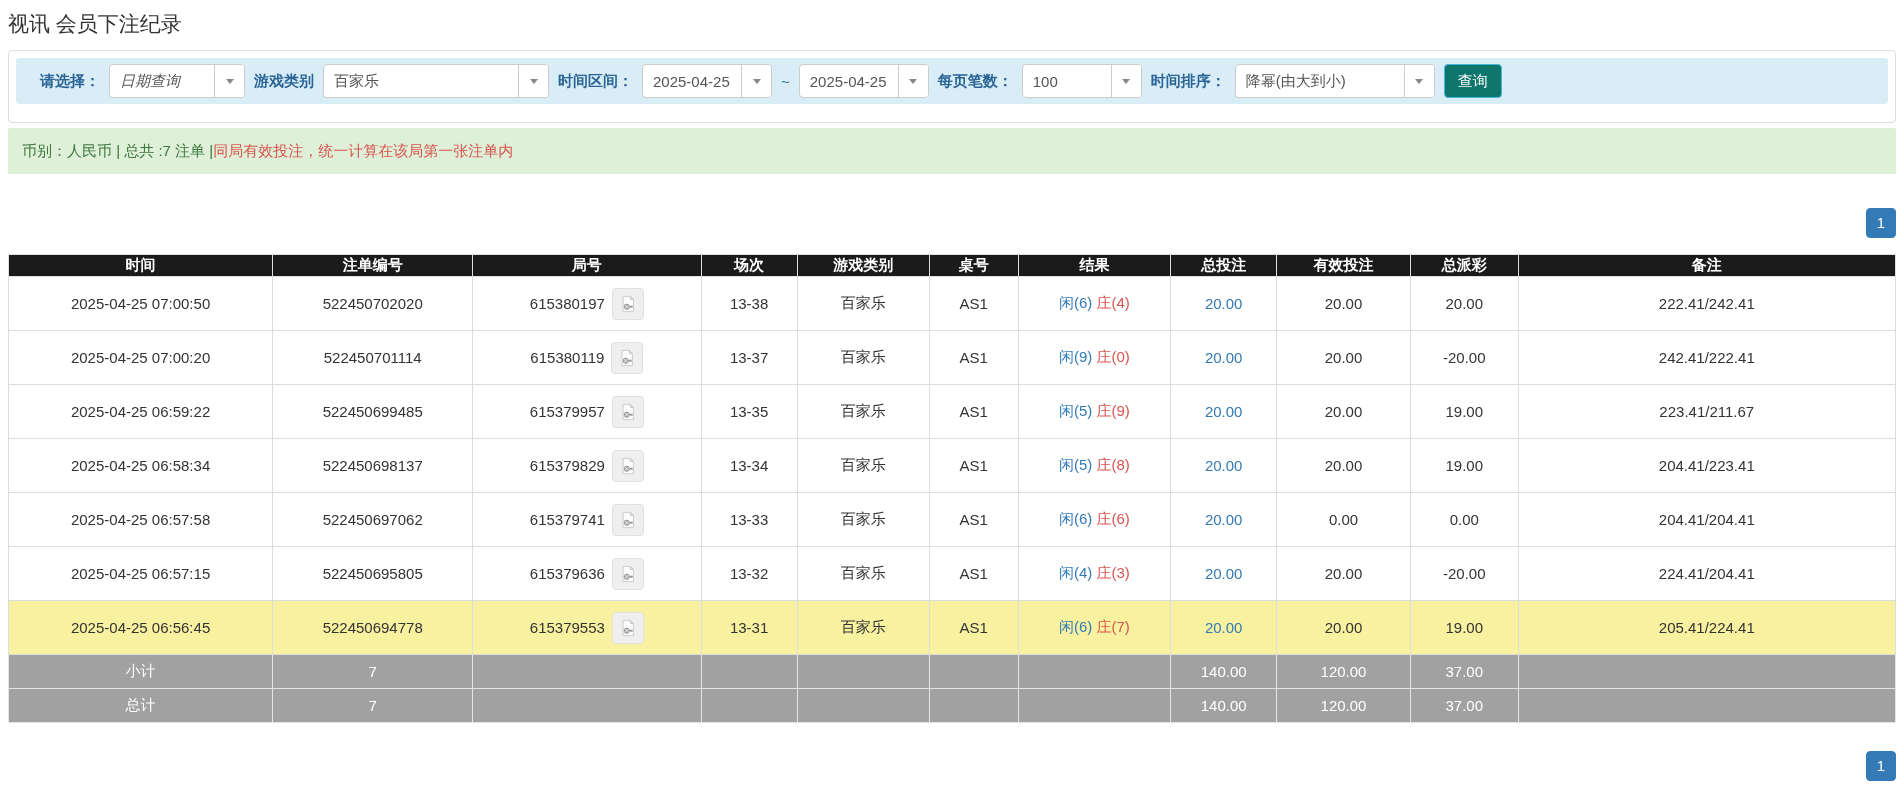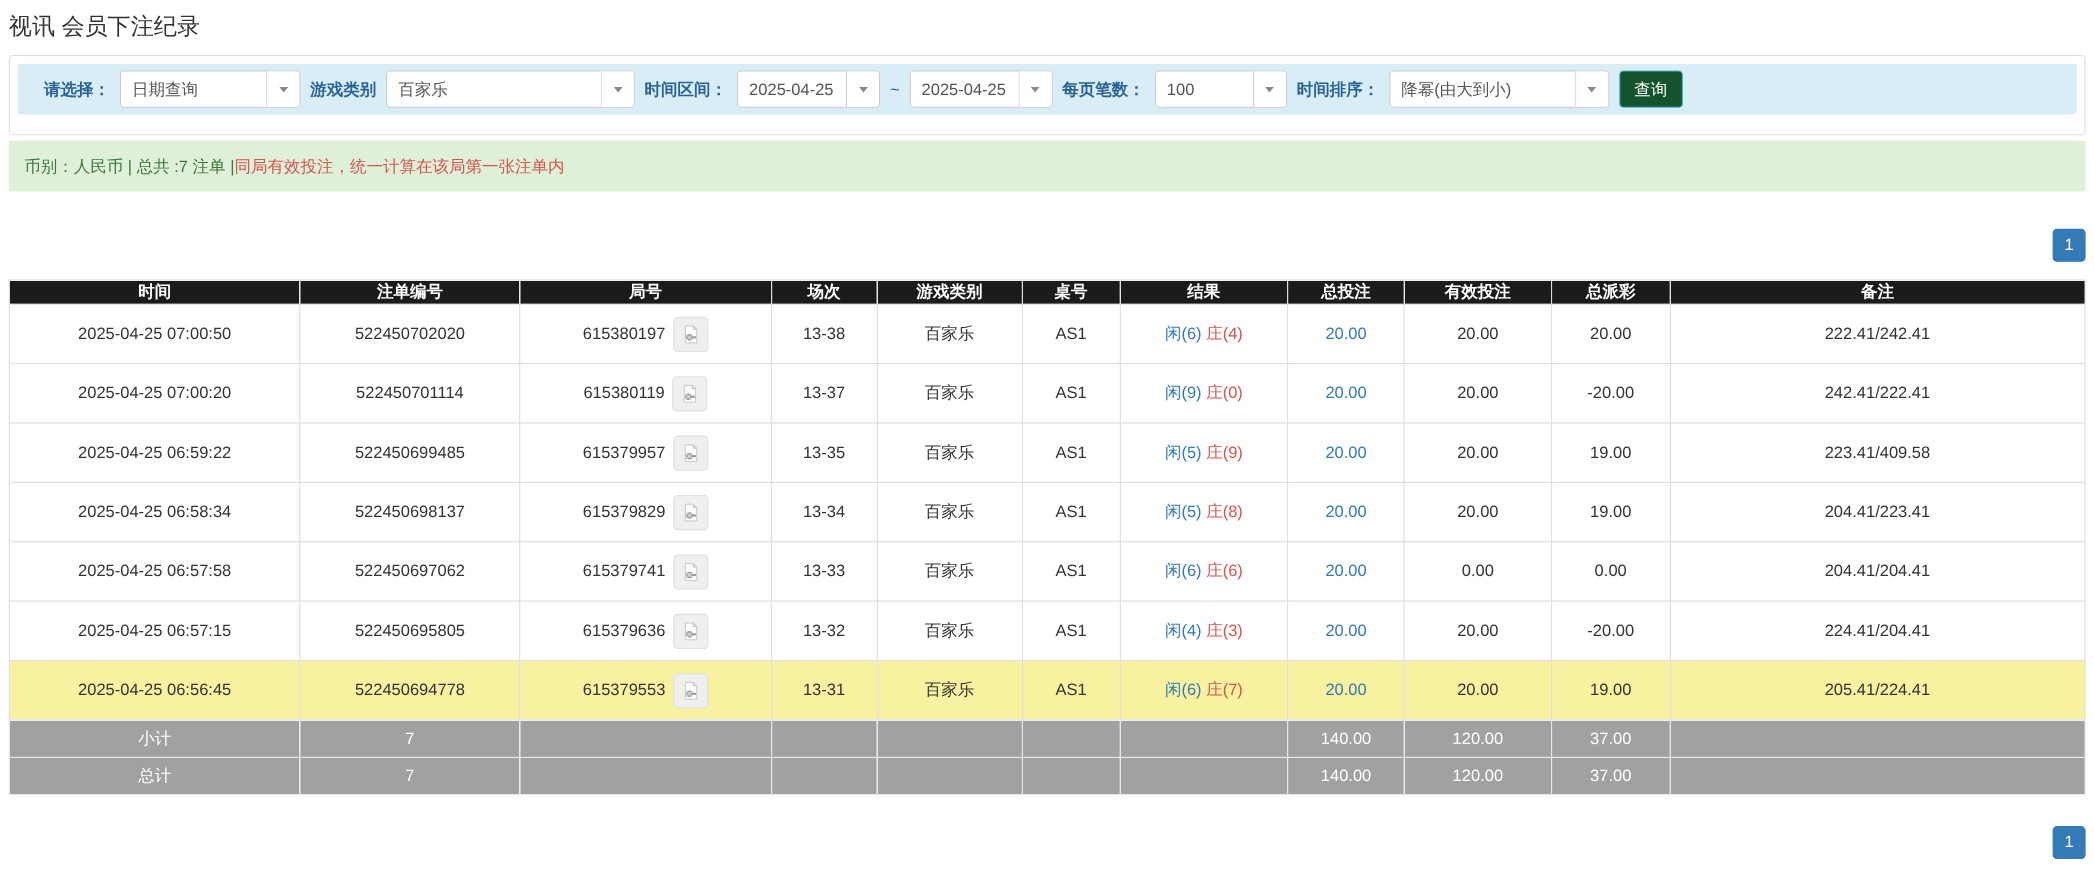--- a/index.html
+++ b/index.html
@@ -69,27 +69,27 @@
     justify-content: center;
     background: #fff;
     border-radius: 0 3px 3px 0;
   }
   .caret-tri {
     width: 0; height: 0;
     border-left: 4px solid transparent;
     border-right: 4px solid transparent;
     border-top: 5px solid #888;
   }
-  .w-select { width: 164px; }
+  .w-select { width: 136px; font-style: italic; }
   .w-game   { width: 226px; }
   .w-date   { width: 130px; }
   .w-size   { width: 120px; }
   .w-sort   { width: 200px; }
   .search-btn {
-    background: #14532d;
+    background: #0f766e;
     border: 1px solid #46b8da;
     color: #fff;
     border-radius: 4px;
     height: 34px;
     padding: 0 13px;
     font-size: 15px;
     font-family: inherit;
     cursor: pointer;
   }
 
@@ -353,21 +353,21 @@
         </button>
       </span>
     </td>
     <td>13-35</td>
     <td>百家乐</td>
     <td>AS1</td>
     <td><span class="res-p">闲(5)</span> <span class="res-b">庄(9)</span></td>
     <td><a class="bet-link">20.00</a></td>
     <td>20.00</td>
     <td>19.00</td>
-    <td>223.41/409.58</td>
+    <td>223.41/211.67</td>
   </tr>
         <tr>
     <td>2025-04-25 06:58:34</td>
     <td>522450698137</td>
     <td>
       <span class="round-wrap">
         <span>615379829</span>
         <button class="video-btn">
           <svg width="18" height="18" viewBox="0 0 20 20" aria-hidden="true">
             <path d="M4.5 1.5h8l3.5 3.5v13.5h-11.5z" fill="#fdfdfd" stroke="#c6c6c6" stroke-width="1"></path>

